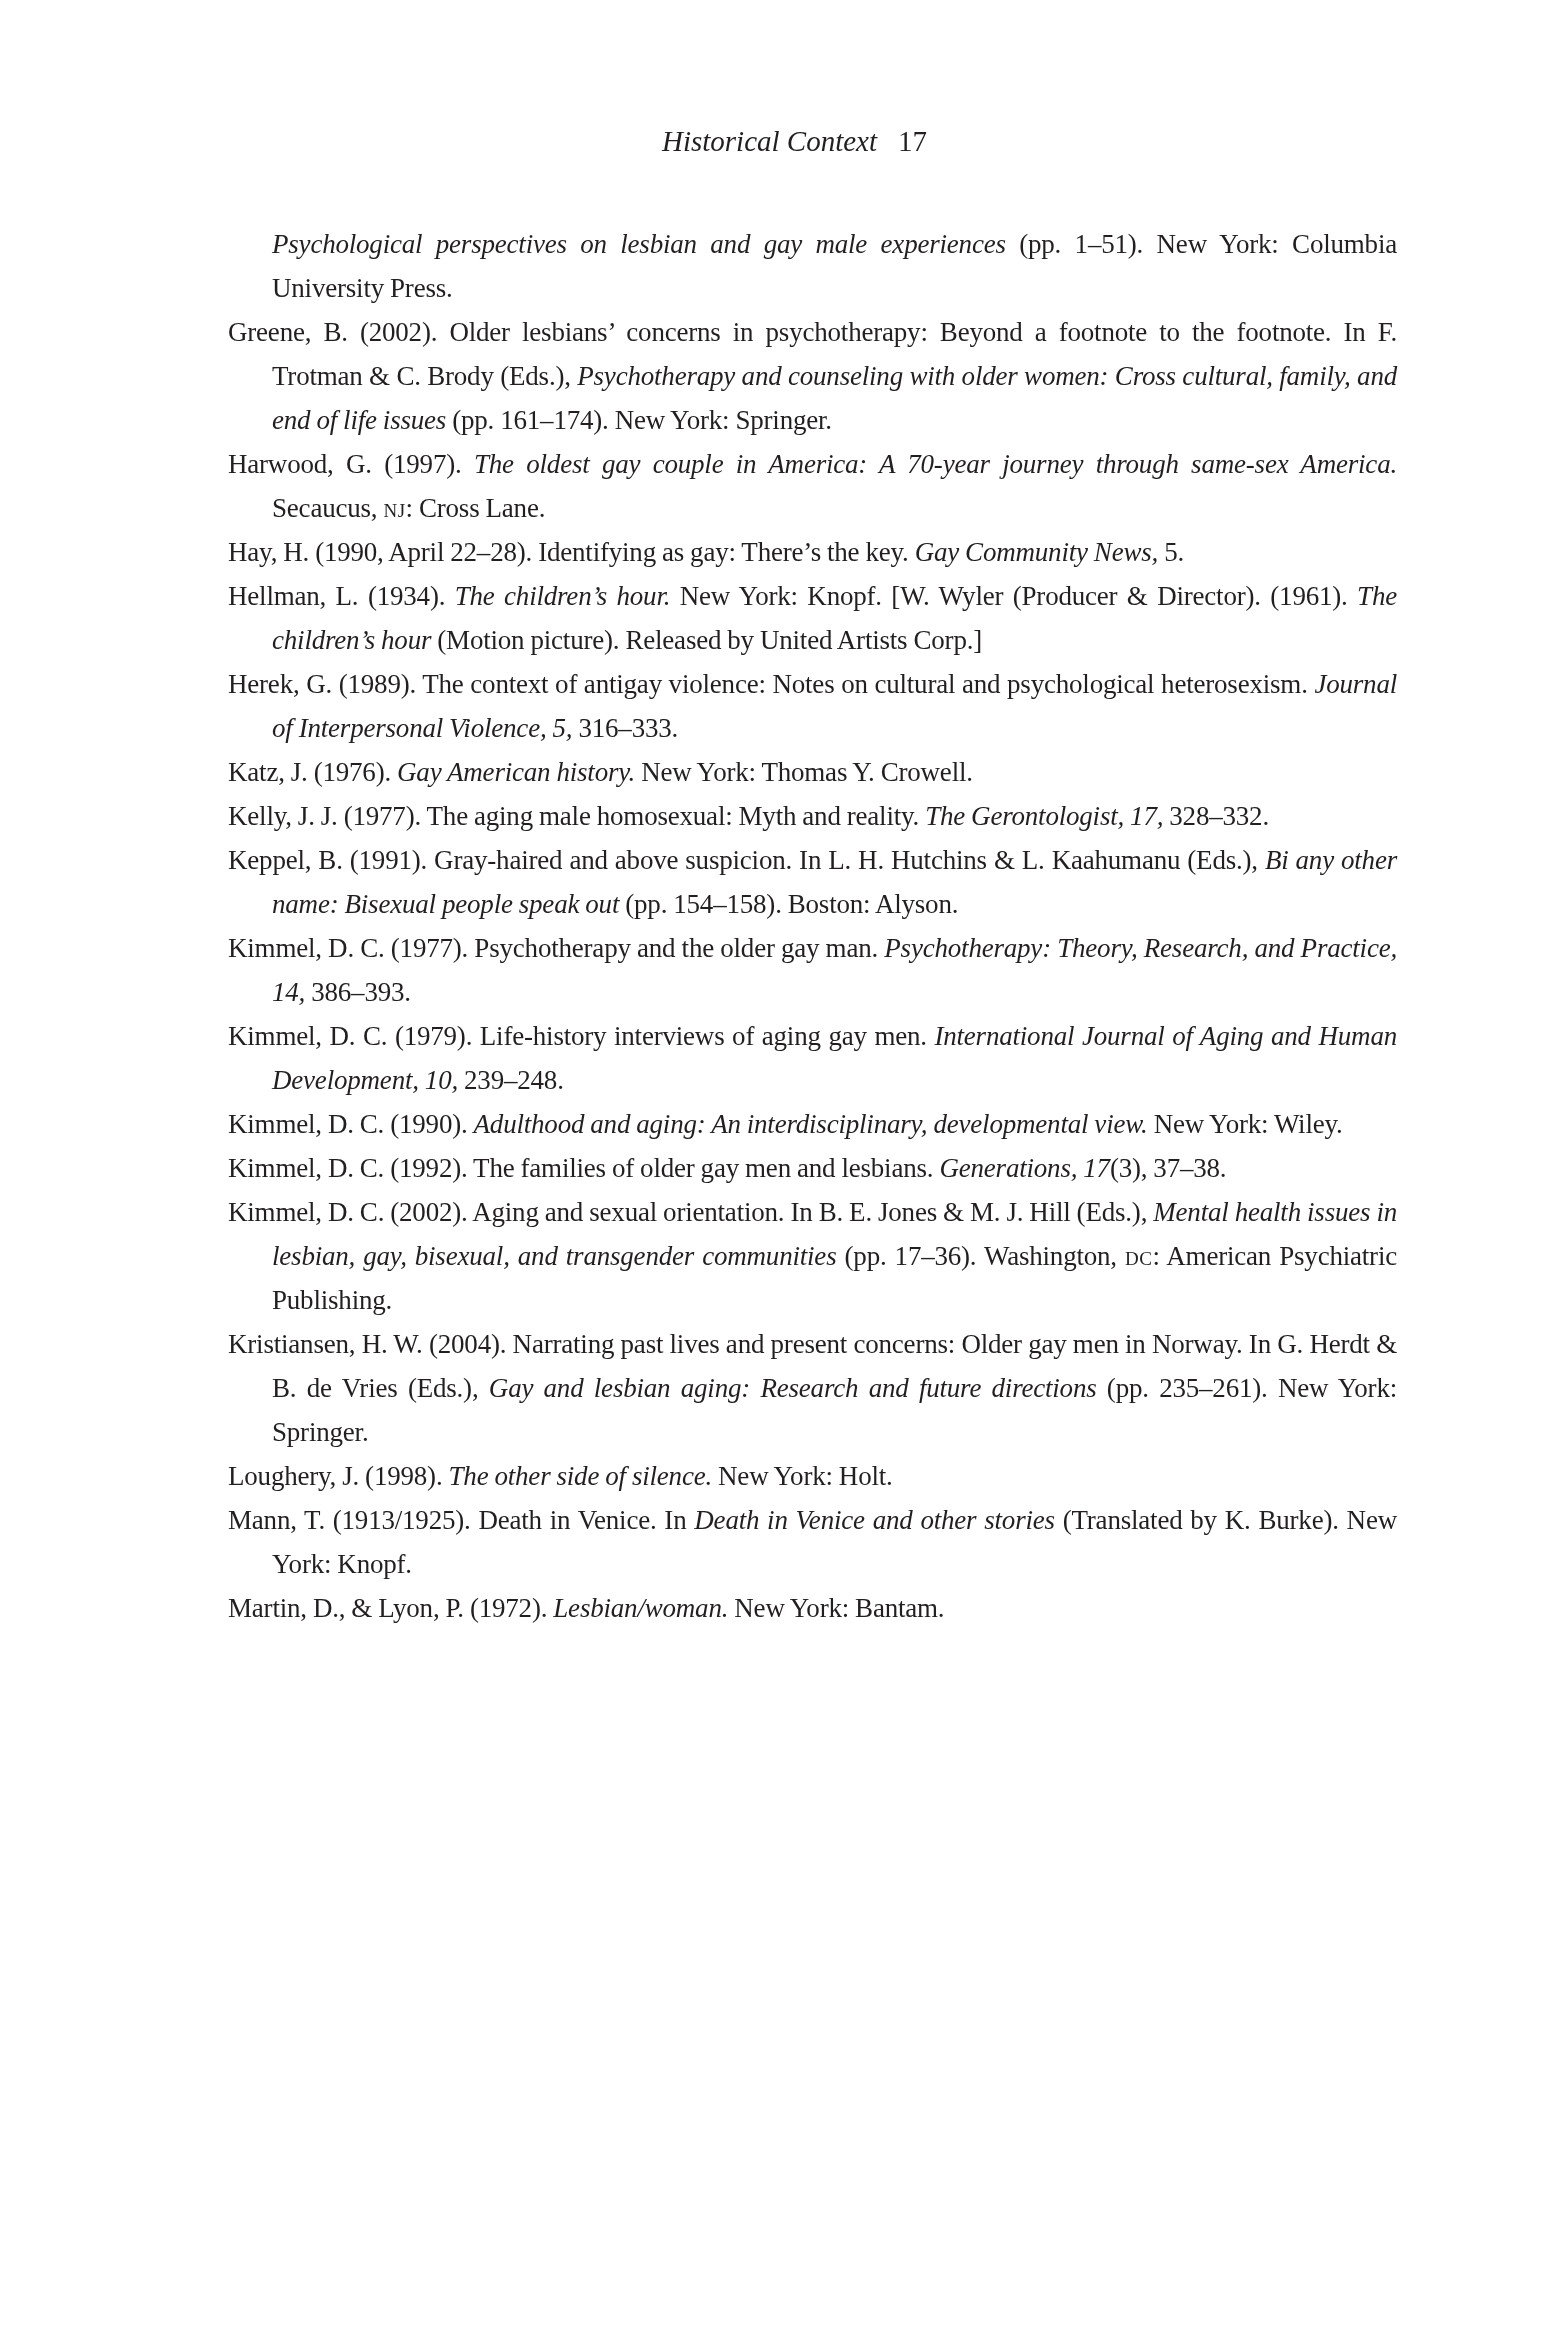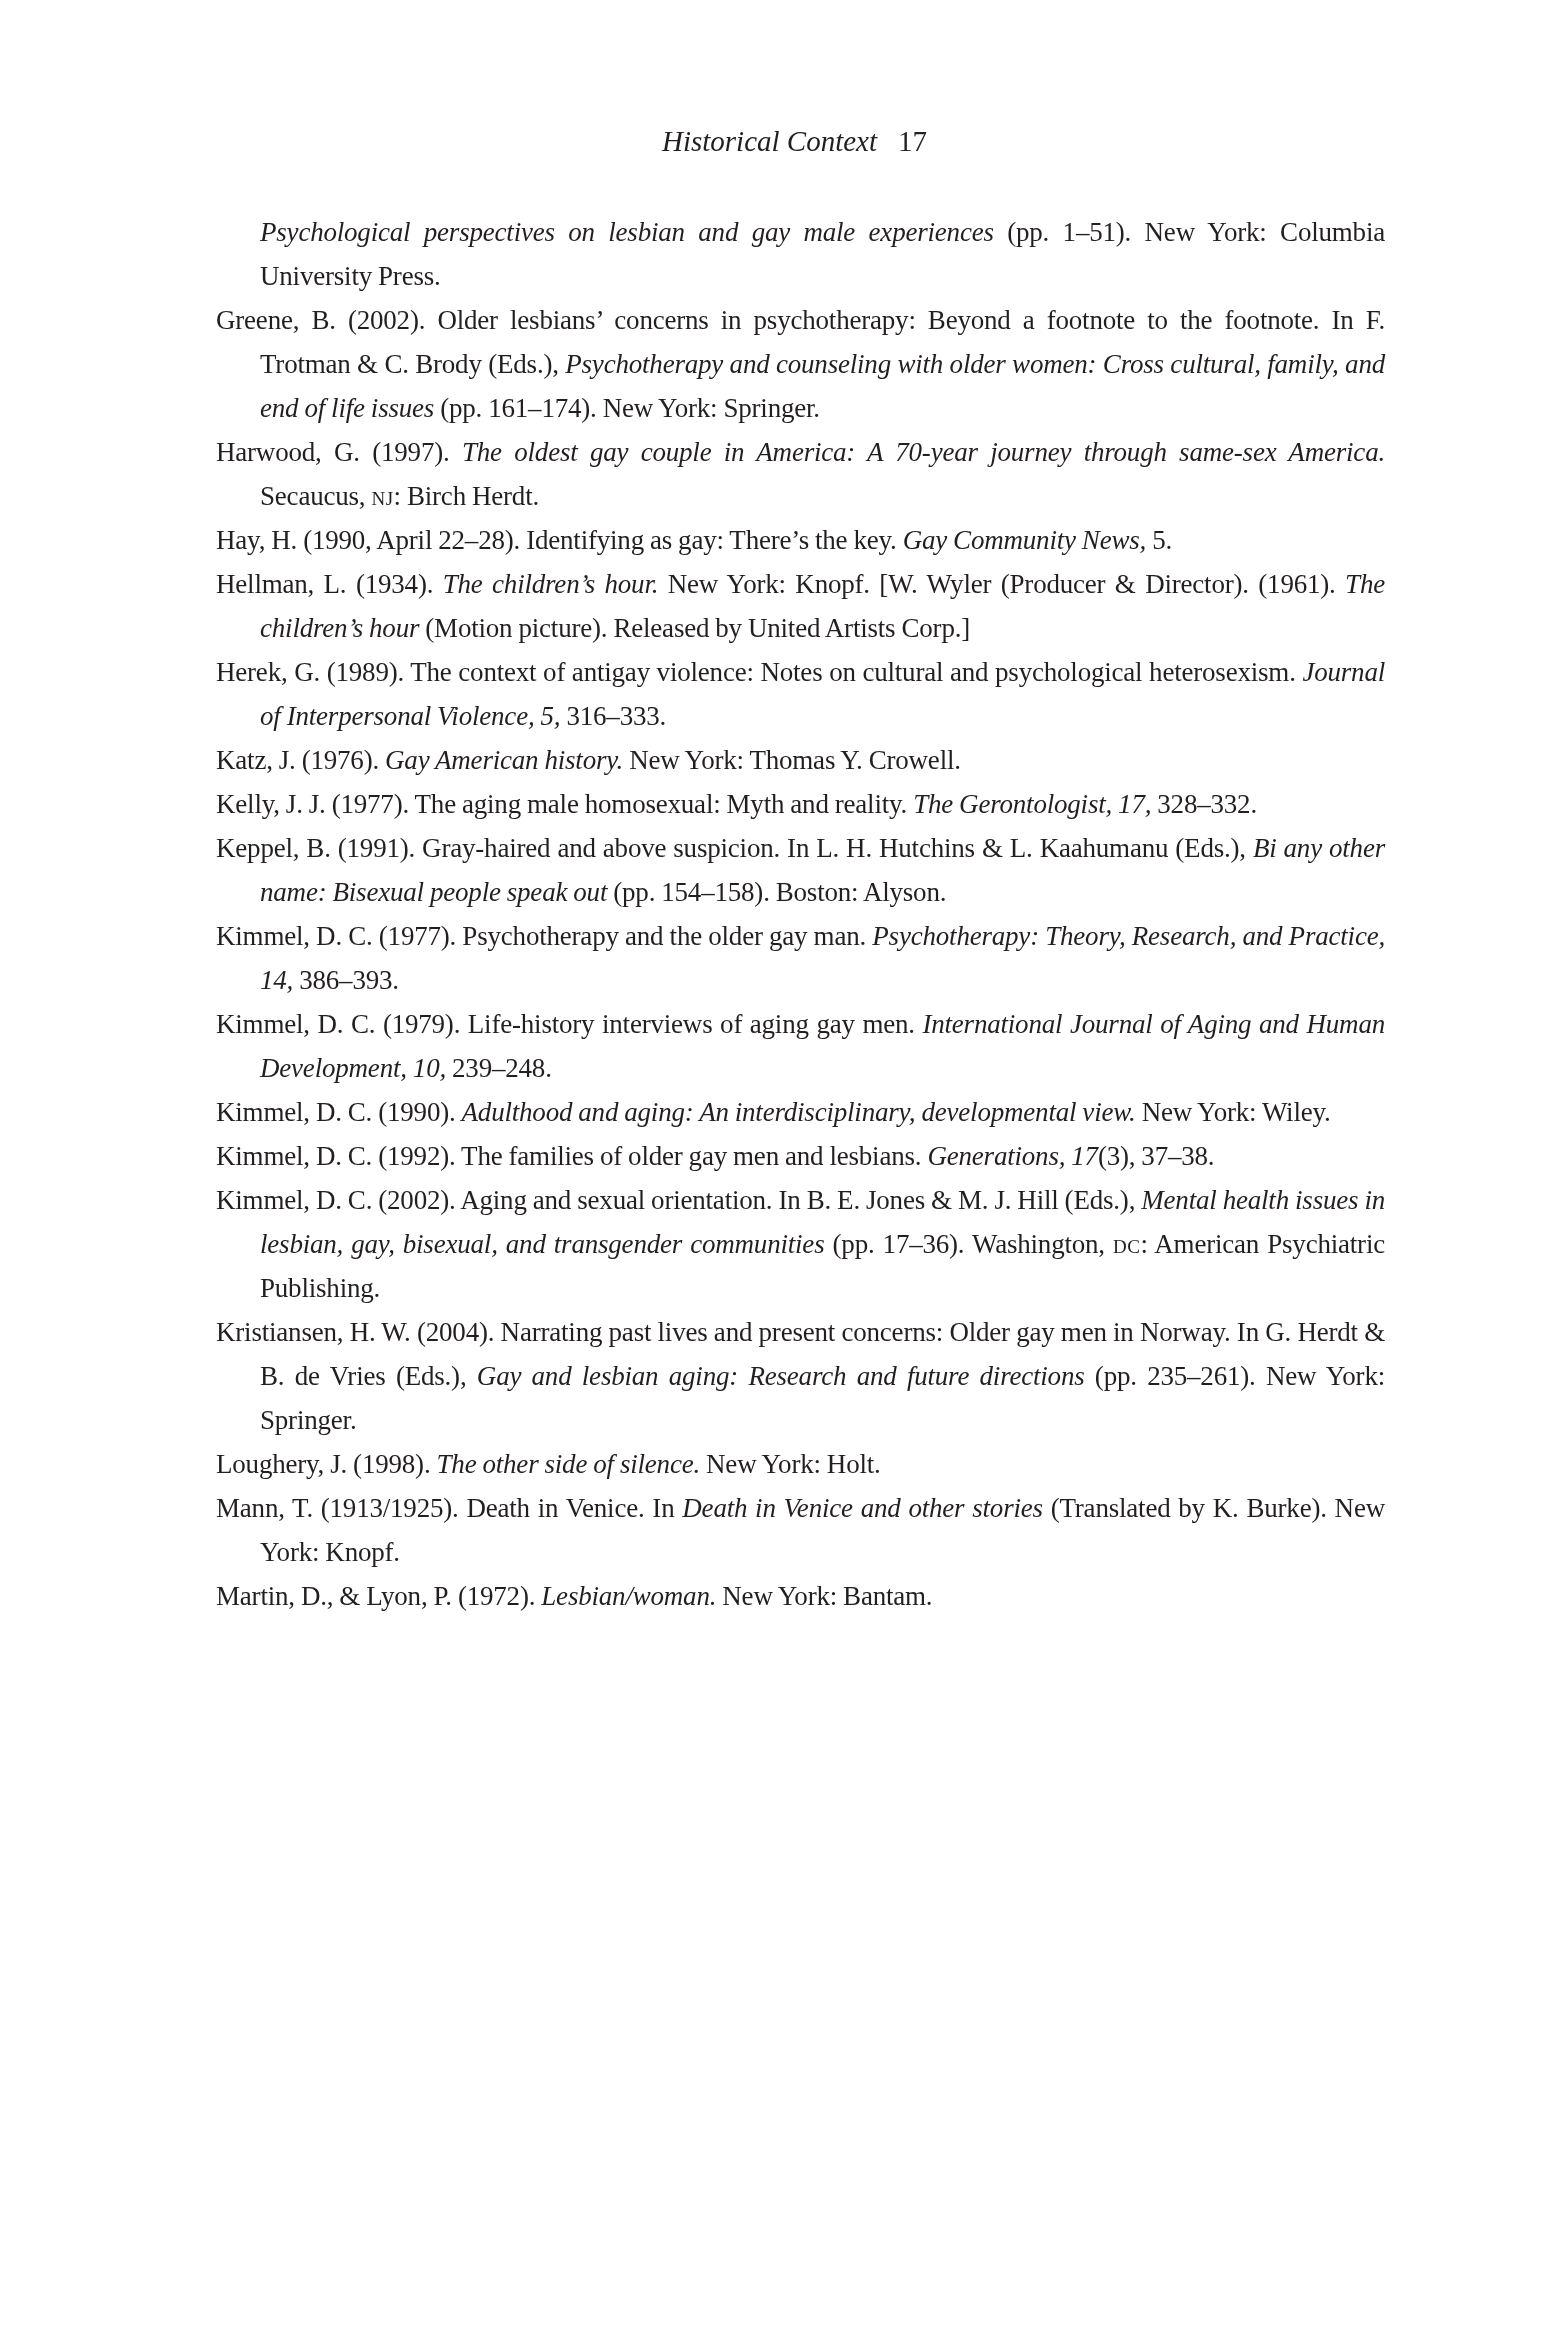--- a/index.html
+++ b/index.html
@@ -30,21 +30,21 @@
     margin-left: 28px;
   }
   .running-head .page-num {
     margin-left: 21px;
   }
   .references {
     position: absolute;
     top: 206px;
     left: 212px;
     width: 1169px;
-    margin: 4px;
+    margin: 16px;
     padding: 0;
     list-style: none;
   }
   .ref {
     font-size: 27px;
     line-height: 44px;
     text-align: justify;
     padding-left: 44px;
     text-indent: -44px;
     letter-spacing: -0.2px;
@@ -64,21 +64,21 @@
 </head>
 <body>
 
 <div class="running-head">
   <span class="title">Historical Context</span><span class="page-num">17</span>
 </div>
 
 <ul class="references" id="ref-list">
     <li class="ref continuation"><span class="it">Psychological perspectives on lesbian and gay male experiences</span><span> (pp. 1–51). New York: Columbia University Press.</span></li>
     <li class="ref"><span>Greene, B. (2002). Older lesbians’ concerns in psychotherapy: Beyond a footnote to the footnote. In F. Trotman &amp; C. Brody (Eds.), </span><span class="it">Psychotherapy and counseling with older women: Cross cultural, family, and end of life issues</span><span> (pp. 161–174). New York: Springer.</span></li>
-    <li class="ref"><span>Harwood, G. (1997). </span><span class="it">The oldest gay couple in America: A 70-year journey through same-sex America.</span><span> Secaucus, </span><span class="sc">NJ</span><span>: Birch Herdt.</span></li>
+    <li class="ref"><span>Harwood, G. (1997). </span><span class="it">The oldest gay couple in America: A 70-year journey through same-sex America.</span><span> Secaucus, </span><span class="sc">NJ</span><span>: Cross Lane.</span></li>
     <li class="ref"><span>Hay, H. (1990, April 22–28). Identifying as gay: There’s the key. </span><span class="it">Gay Community News,</span><span> 5.</span></li>
     <li class="ref"><span>Hellman, L. (1934). </span><span class="it">The children’s hour.</span><span> New York: Knopf. [W. Wyler (Producer &amp; Director). (1961). </span><span class="it">The children’s hour</span><span> (Motion picture). Released by United Artists Corp.]</span></li>
     <li class="ref"><span>Herek, G. (1989). The context of antigay violence: Notes on cultural and psychological heterosexism. </span><span class="it">Journal of Interpersonal Violence, 5,</span><span> 316–333.</span></li>
     <li class="ref"><span>Katz, J. (1976). </span><span class="it">Gay American history.</span><span> New York: Thomas Y. Crowell.</span></li>
     <li class="ref"><span>Kelly, J. J. (1977). The aging male homosexual: Myth and reality. </span><span class="it">The Gerontologist, 17,</span><span> 328–332.</span></li>
     <li class="ref"><span>Keppel, B. (1991). Gray-haired and above suspicion. In L. H. Hutchins &amp; L. Kaahu­manu (Eds.), </span><span class="it">Bi any other name: Bisexual people speak out</span><span> (pp. 154–158). Boston: Alyson.</span></li>
     <li class="ref"><span>Kimmel, D. C. (1977). Psychotherapy and the older gay man. </span><span class="it">Psychotherapy: Theory, Research, and Practice, 14,</span><span> 386–393.</span></li>
     <li class="ref"><span>Kimmel, D. C. (1979). Life-history interviews of aging gay men. </span><span class="it">International Journal of Aging and Human Development, 10,</span><span> 239–248.</span></li>
     <li class="ref"><span>Kimmel, D. C. (1990). </span><span class="it">Adulthood and aging: An interdisciplinary, developmental view.</span><span> New York: Wiley.</span></li>
     <li class="ref"><span>Kimmel, D. C. (1992). The families of older gay men and lesbians. </span><span class="it">Generations, 17</span><span>(3), 37–38.</span></li>

